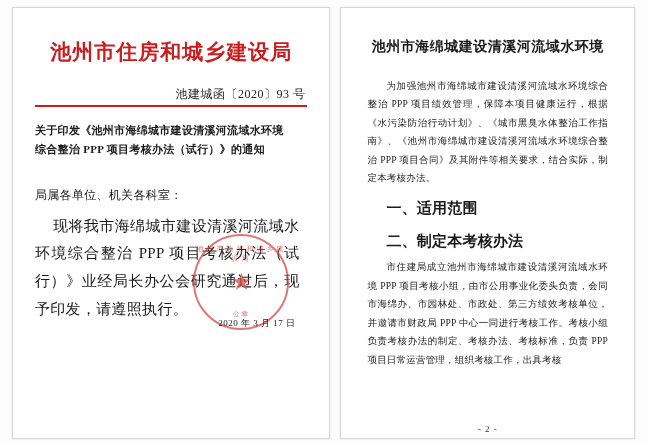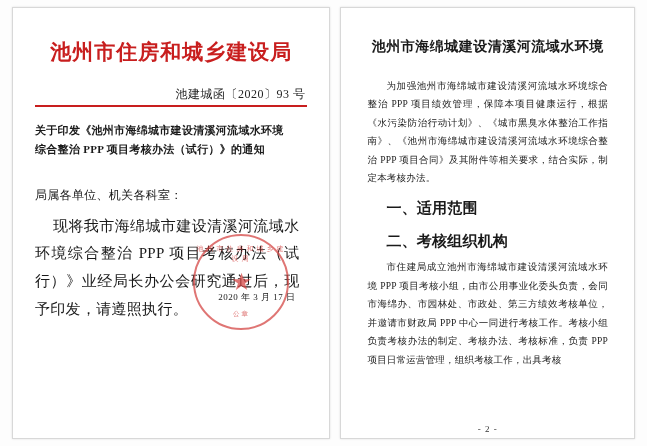--- a/index.html
+++ b/index.html
@@ -86,21 +86,21 @@
     font-size: 15px;
     line-height: 1.85;
     text-align: justify;
     text-indent: 18px;
     margin: 0 8px 8px 0;
     letter-spacing: 0.3px;
   }
   .signature-block {
     position: absolute;
     right: 34px;
-    bottom: 132px;
+    bottom: 106px;
     text-align: center;
     font-size: 9px;
     line-height: 1.9;
     letter-spacing: 0.5px;
     color: #1a1a1a;
   }
   .seal {
     position: absolute;
     right: 40px;
     bottom: 108px;
@@ -211,19 +211,19 @@
   <div class="sheet sheet-right">
 
     <div class="r-title">
       <div>池州市海绵城建设清溪河流域水环境</div>
     </div>
 
     <div class="r-para">为加强池州市海绵城市建设清溪河流域水环境综合整治 PPP 项目绩效管理，保障本项目健康运行，根据《水污染防治行动计划》、《城市黑臭水体整治工作指南》、《池州市海绵城市建设清溪河流域水环境综合整治 PPP 项目合同》及其附件等相关要求，结合实际，制定本考核办法。</div>
 
     <div class="r-heading">一、适用范围</div>
 
-    <div class="r-heading">二、考核组织机构</div>
+    <div class="r-heading">二、制定本考核办法</div>
     <div class="r-para">市住建局成立池州市海绵城市建设清溪河流域水环境 PPP 项目考核小组，由市公用事业化委头负责，会同市海绵办、市园林处、市政处、第三方绩效考核单位，并邀请市财政局 PPP 中心一同进行考核工作。考核小组负责考核办法的制定、考核办法、考核标准，负责 PPP 项目日常运营管理，组织考核工作，出具考核</div>
 
     <div class="page-num">- 2 -</div>
   </div>
 
 </div>
 
 </body></html>

